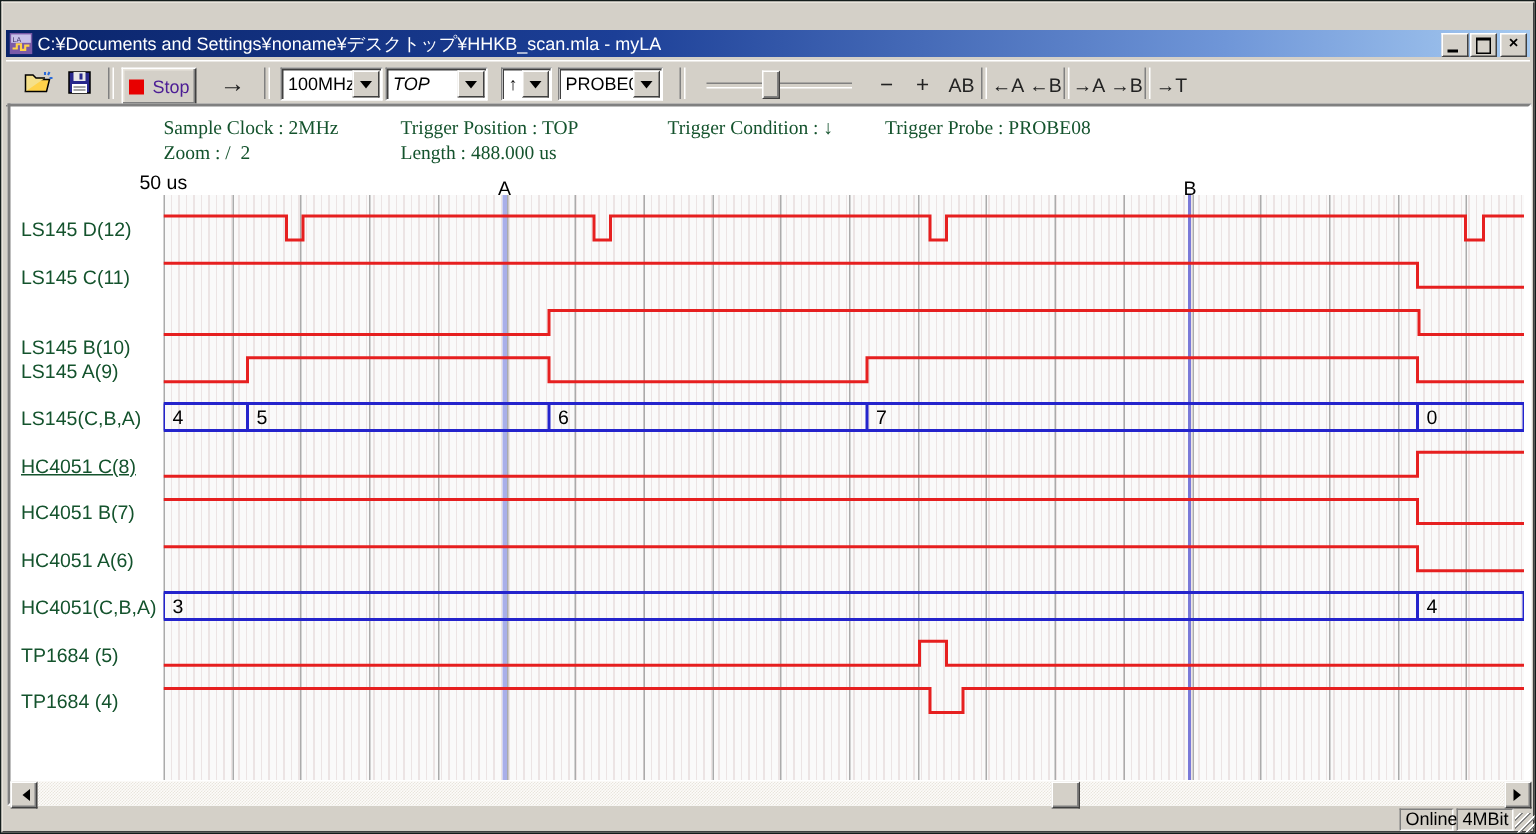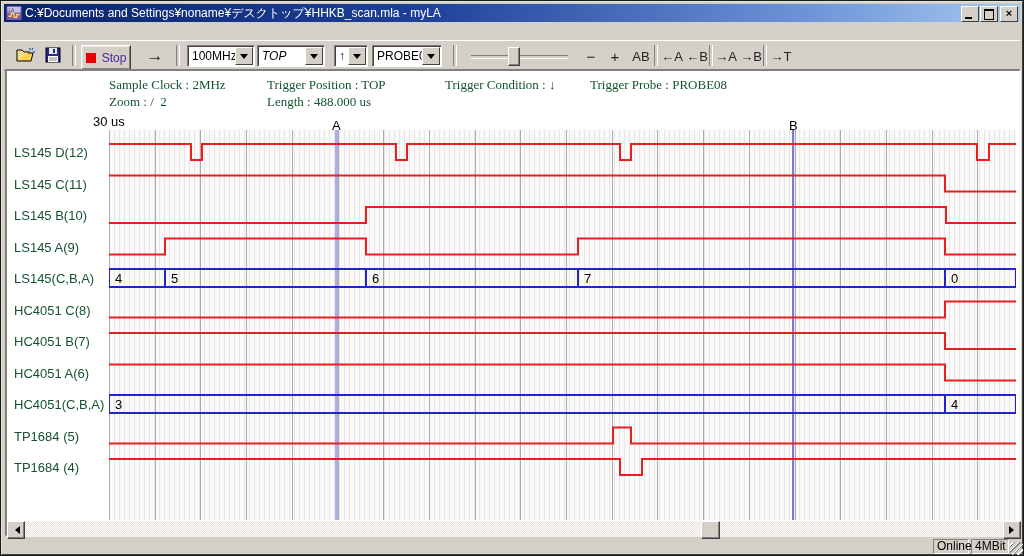--- a/index.html
+++ b/index.html
@@ -1,21 +1,21 @@
 <!DOCTYPE html>
 <html><head>
 <meta charset="utf-8">
 <style>
   html,body{margin:0;padding:0;}
   body{width:1024px;height:556px;background:#141d1c;position:relative;overflow:hidden;
        font-family:"Liberation Sans","DejaVu Sans",sans-serif;-webkit-font-smoothing:none;}
   .win{position:absolute;left:1px;top:1px;width:1020px;height:552px;background:#d4d0c8;
        border-top:1px solid #e8e4dc;border-left:1px solid #e8e4dc;border-right:1px solid #404040;border-bottom:1px solid #404040;}
   
-  .titlebar{position:absolute;left:2px;top:2px;right:2px;height:18px;
+  .titlebar{position:absolute;left:2px;top:18px;right:2px;height:18px;
             background:linear-gradient(90deg,#0a246a 0%,#1c3f97 40%,#6f96d8 80%,#a6caf0 100%);
             display:flex;align-items:center;color:#fff;font-size:12px;}
   .titlebar .ticon{width:16px;height:15px;margin:0 3px 0 2px;flex:0 0 auto;}
   .title-text{white-space:nowrap;overflow:hidden;letter-spacing:0px;}
   .tbtns{position:absolute;right:2px;top:2px;display:flex;}
   .tbtn{width:16px;height:14px;background:#d4d0c8;border:1px solid;border-color:#fff #404040 #404040 #fff;
         margin-left:1px;font-size:9px;line-height:12px;text-align:center;color:#000;position:relative;}
   .tbtn.close{margin-left:2px;}
   .glyph-min{position:absolute;left:3px;bottom:2px;width:7px;height:2px;background:#000;}
   .glyph-max{position:absolute;left:3px;top:2px;width:8px;height:8px;border:1px solid #000;border-top-width:2px;}
@@ -189,27 +189,27 @@
 
   <div class="client"></div>
 
   <div class="page-layer" id="layer">
       <div class="info-item" style="left: 107px; top: 75px;">Sample Clock : 2MHz</div>
       <div class="info-item" style="left: 265px; top: 75px;">Trigger Position : TOP</div>
       <div class="info-item" style="left: 443px; top: 75px;">Trigger Condition : ↓</div>
       <div class="info-item" style="left: 588px; top: 75px;">Trigger Probe : PROBE08</div>
       <div class="info-item" style="left: 107px; top: 92px;">Zoom : /  2</div>
       <div class="info-item" style="left: 265px; top: 92px;">Length : 488.000 us</div>
-      <div class="time-label" style="left: 91px; top: 112px;">30 us</div>
+      <div class="time-label" style="left: 91px; top: 112px;">50 us</div>
       <div class="chan-label" style="top: 143px;">LS145 D(12)</div>
       <div class="chan-label" style="top: 174.5px;">LS145 C(11)</div>
-      <div class="chan-label" style="top: 206px;">LS145 B(10)</div>
+      <div class="chan-label" style="top: 222px;">LS145 B(10)</div>
       <div class="chan-label" style="top: 237.5px;">LS145 A(9)</div>
       <div class="chan-label" style="top: 269px;">LS145(C,B,A)</div>
-      <div class="chan-label" style="top: 300.5px;">HC4051 C(8)</div>
+      <div class="chan-label" style="top: 300.5px; text-decoration: underline;">HC4051 C(8)</div>
       <div class="chan-label" style="top: 332px;">HC4051 B(7)</div>
       <div class="chan-label" style="top: 363.5px;">HC4051 A(6)</div>
       <div class="chan-label" style="top: 395px;">HC4051(C,B,A)</div>
       <div class="chan-label" style="top: 426.5px;">TP1684 (5)</div>
       <div class="chan-label" style="top: 458px;">TP1684 (4)</div>
       <div class="wave-region">
         <div class="gridline" style="left: 0px;"></div>
         <div class="gridline" style="left: 46px;"></div>
         <div class="gridline" style="left: 91px;"></div>
         <div class="gridline" style="left: 137px;"></div>

